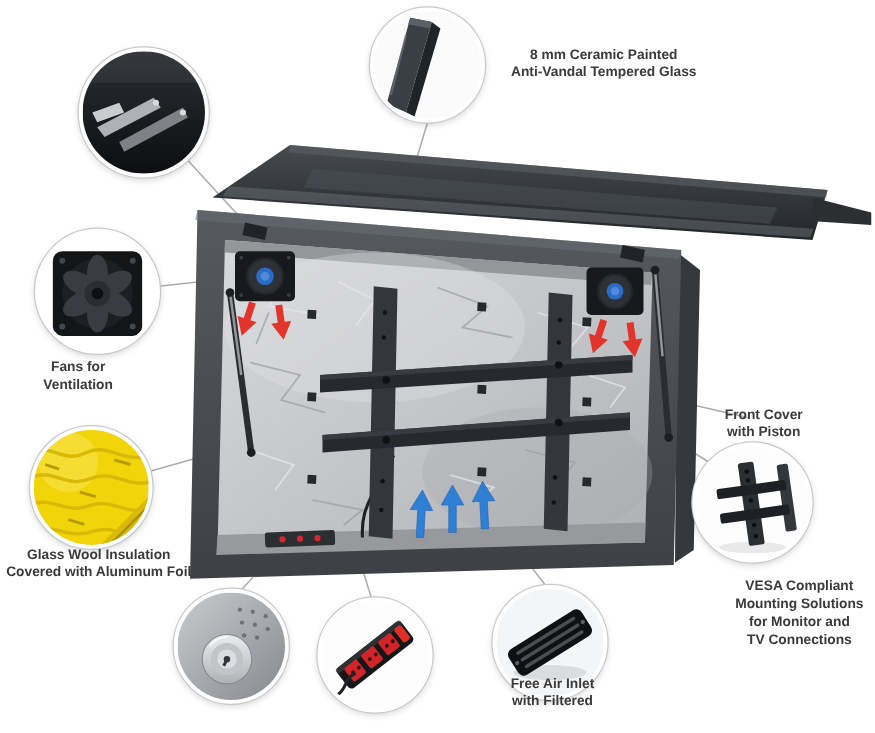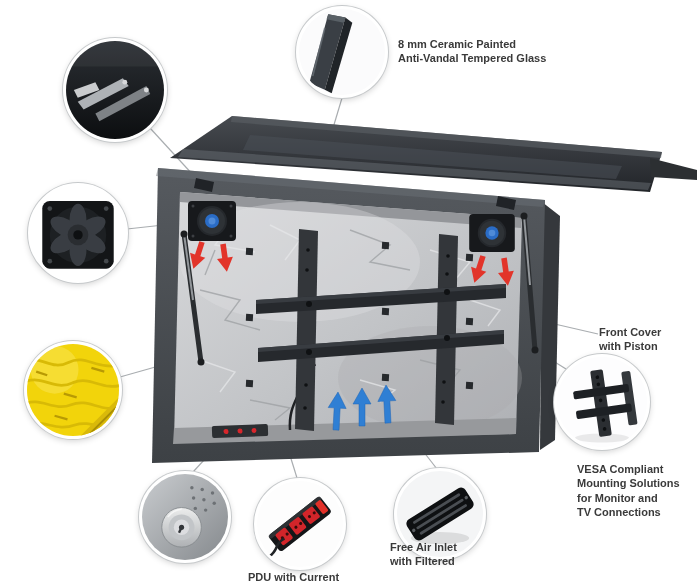--- a/index.html
+++ b/index.html
@@ -2,21 +2,21 @@
 <html><head>
 <meta charset="utf-8">
 <style>
   html,body{margin:0;padding:0;background:#ffffff;}
   body{font-family:"Liberation Sans",sans-serif;}
   .canvas{position:relative;width:700px;height:586px;background:#ffffff;overflow:hidden;}
   .scene{position:absolute;left:0;top:0;width:700px;height:586px;}
   .callout{position:absolute;border-radius:50%;overflow:hidden;border:3px solid #ffffff;
            box-shadow:0 0 0 1px #c6c9cb,0 2px 6px rgba(0,0,0,.18);background:#fff;box-sizing:border-box;}
   .callout svg{display:block;width:100%;height:100%;}
-  .label{position:absolute;font-size:11px;font-weight:bold;color:#3a3a3a;
+  .label{position:absolute;font-size:11px;font-weight:bold;color:#3a3a3a;text-align:center;
          line-height:1.3;white-space:pre-line;}
 </style>
 </head>
 <body>
 
 <div class="canvas">
 
   <svg class="scene" viewBox="0 0 700 586">
     <defs>
       <linearGradient id="gLid" x1="0" y1="0" x2="0" y2="1">
@@ -336,23 +336,26 @@
             <circle cx="49" cy="48" r="2"></circle>
           <circle cx="49" cy="70" r="2"></circle>
             <circle cx="49" cy="80" r="2"></circle>
         </g>
       </g>
     </svg>
   </div>
 
   <div class="label" style="left:398px;top:37px;width:170px">8 mm Ceramic Painted
 Anti-Vandal Tempered Glass</div>
-  <div class="label" style="left:599px;top:325px;width:86px">Front Cover
+  <div class="label" style="left:20px;top:287px;width:85px">Fans for
+Ventilation</div>
+  <div class="label" style="left:0px;top:437px;width:158px">Glass Wool Insulation
+Covered with Aluminum Foil</div>
+  <div class="label" style="left:568px;top:325px;width:86px">Front Cover
 with Piston</div>
   <div class="label" style="left:577px;top:462px;width:125px">VESA Compliant
 Mounting Solutions
 for Monitor and
 TV Connections</div>
-  <div class="label" style="left:248px;top:570px;width:125px">PDU with Current</div>
   <div class="label" style="left:390px;top:540px;width:104px">Free Air Inlet
 with Filtered</div>
 
 </div>
 
 </body></html>

